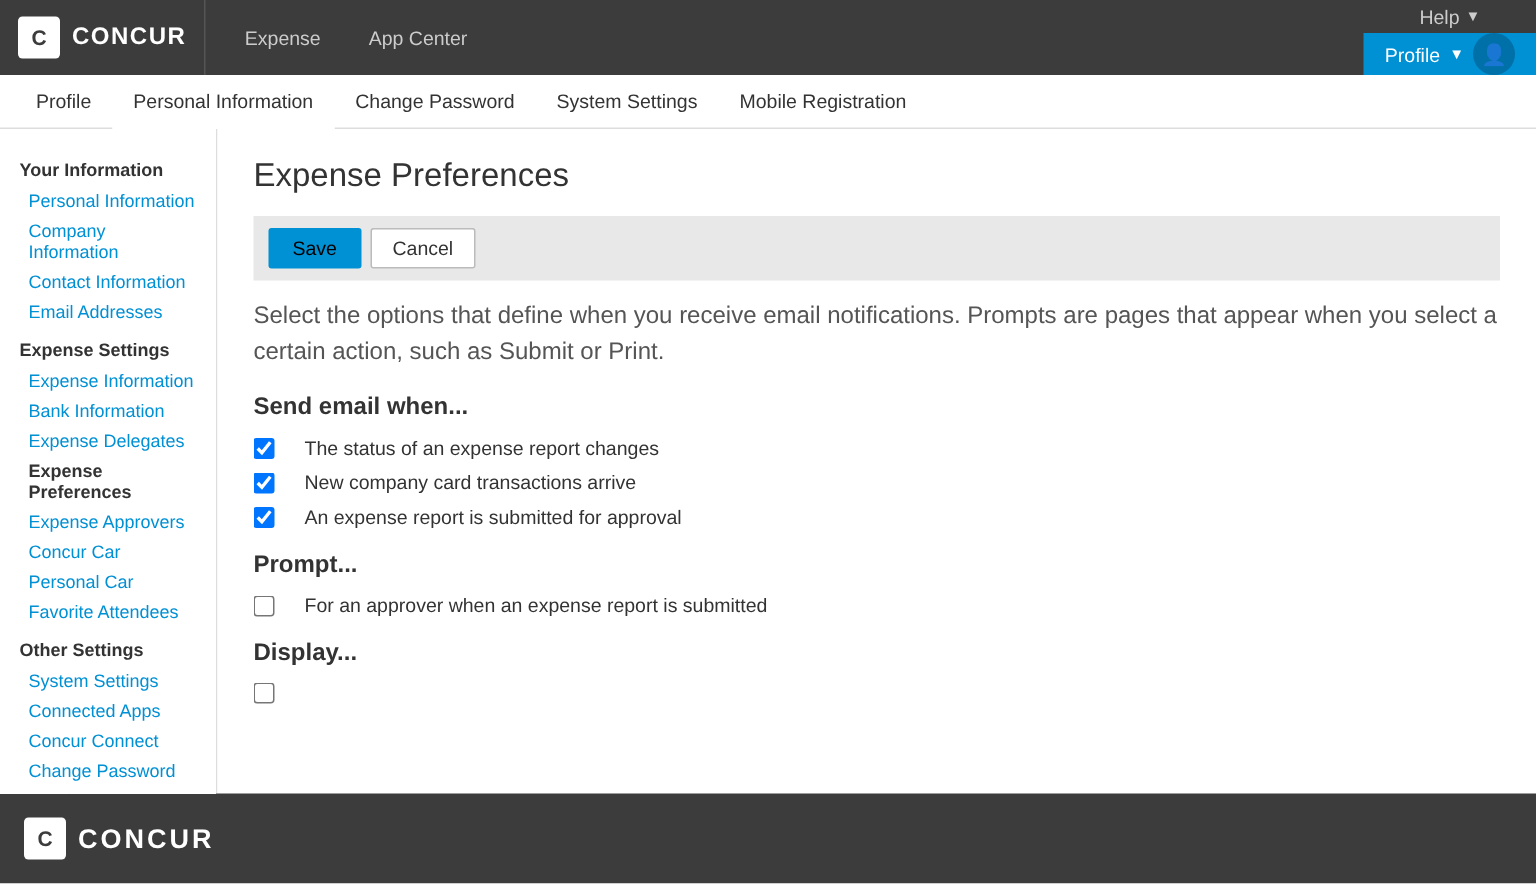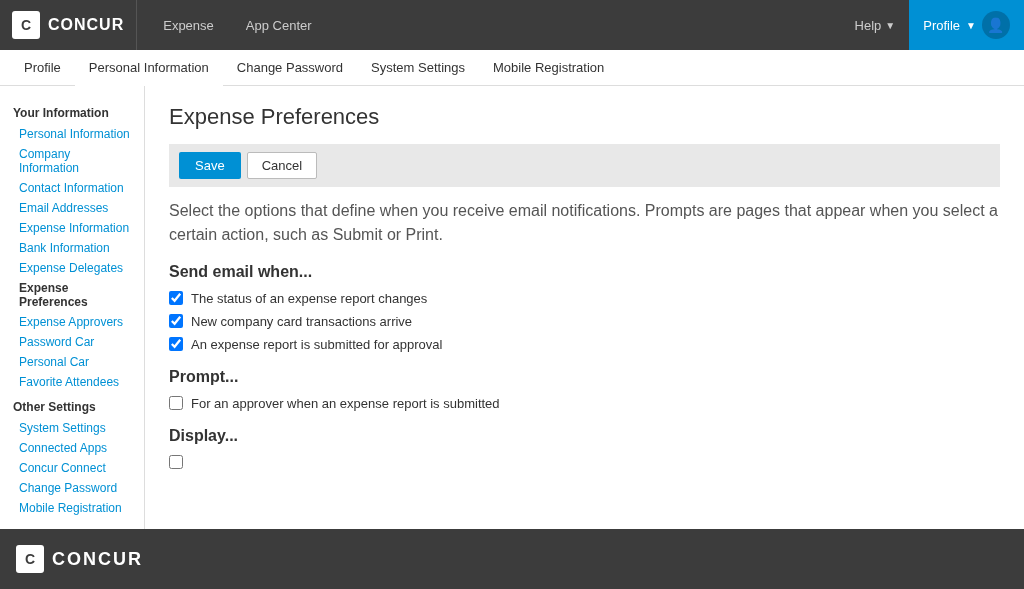--- a/index.html
+++ b/index.html
@@ -57,20 +57,21 @@
       height: 100%;
       display: flex;
       align-items: center;
       font-size: 13px;
       cursor: pointer;
     }
     .top-right {
       display: flex;
       align-items: center;
       height: 100%;
+      flex-direction: column;
     }
     .help-btn {
       color: #ccc;
       padding: 0 14px;
       height: 100%;
       display: flex;
       align-items: center;
       cursor: pointer;
       font-size: 13px;
     }
@@ -179,21 +180,21 @@
     }
     .action-bar {
       background: #e8e8e8;
       padding: 8px 10px;
       display: flex;
       gap: 6px;
       margin-bottom: 12px;
     }
     .btn-save {
       background: #0090d4;
-      color: #ffffff;
+      color: #000000;
       border: none;
       padding: 5px 16px;
       font-size: 13px;
       cursor: pointer;
       border-radius: 2px;
       text-align: center;
     }
     .btn-cancel {
       background: #fff;
       color: #333;
@@ -214,22 +215,23 @@
     .section-heading {
       font-size: 16px;
       font-weight: bold;
       color: #333;
       margin-bottom: 10px;
       margin-top: 16px;
     }
 
     .checkbox-row {
       display: flex;
+      align-items: center;
       margin-bottom: 8px;
-      gap: 8px;
+      gap: 20px;
     }
     .checkbox-row input[type="checkbox"] {
       width: 14px;
       height: 14px;
       cursor: pointer;
       flex-shrink: 0;
     }
     .checkbox-label {
       font-size: 13px;
       color: #333;
@@ -299,26 +301,27 @@
 
 <div class="main-layout">
 
   <div class="sidebar">
     <div class="sidebar-section-title">Your Information</div>
     <a class="sidebar-link">Personal Information</a>
     <a class="sidebar-link">Company Information</a>
     <a class="sidebar-link">Contact Information</a>
     <a class="sidebar-link">Email Addresses</a>
 
+    <div class="sidebar-section-title">Expense Settings</div>
     <a class="sidebar-link">Expense Information</a>
     <a class="sidebar-link">Bank Information</a>
     <a class="sidebar-link">Expense Delegates</a>
     <a class="sidebar-link active">Expense Preferences</a>
     <a class="sidebar-link">Expense Approvers</a>
-    <a class="sidebar-link">Password Car</a>
+    <a class="sidebar-link">Concur Car</a>
     <a class="sidebar-link">Personal Car</a>
     <a class="sidebar-link">Favorite Attendees</a>
 
     <div class="sidebar-section-title">Other Settings</div>
     <a class="sidebar-link">System Settings</a>
     <a class="sidebar-link">Connected Apps</a>
     <a class="sidebar-link">Concur Connect</a>
     <a class="sidebar-link">Change Password</a>
     <a class="sidebar-link">Mobile Registration</a>
   </div>

